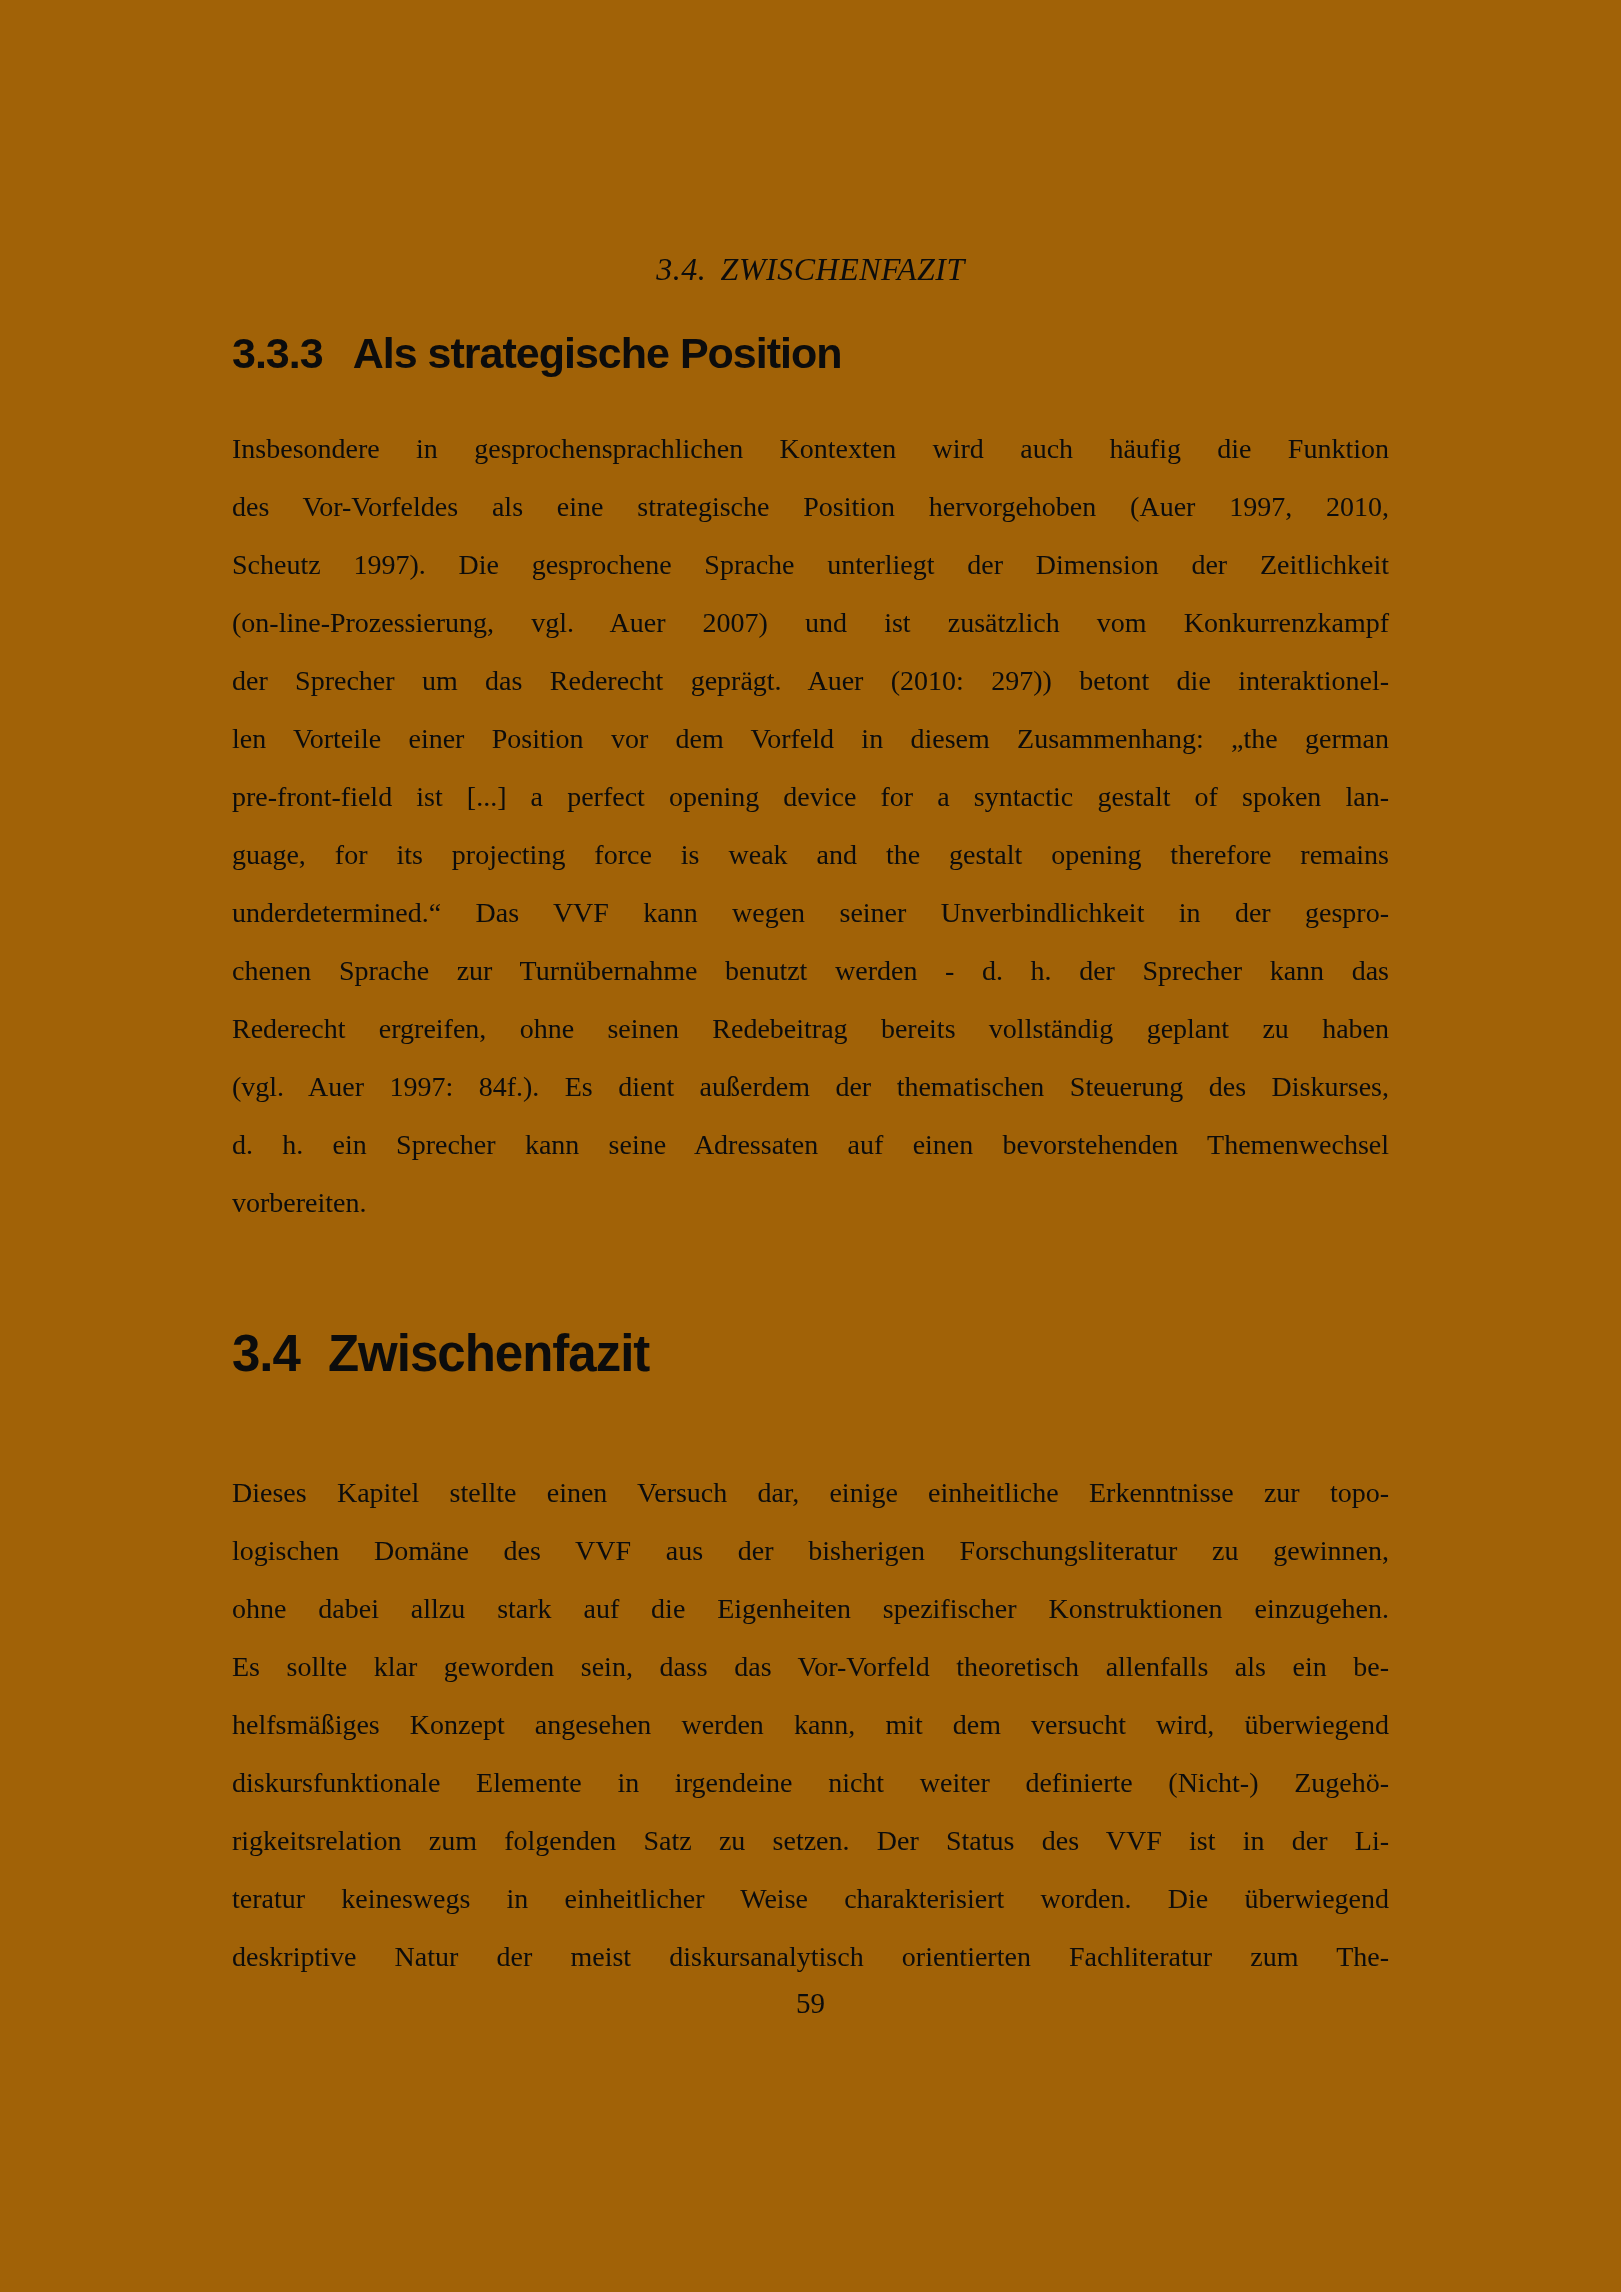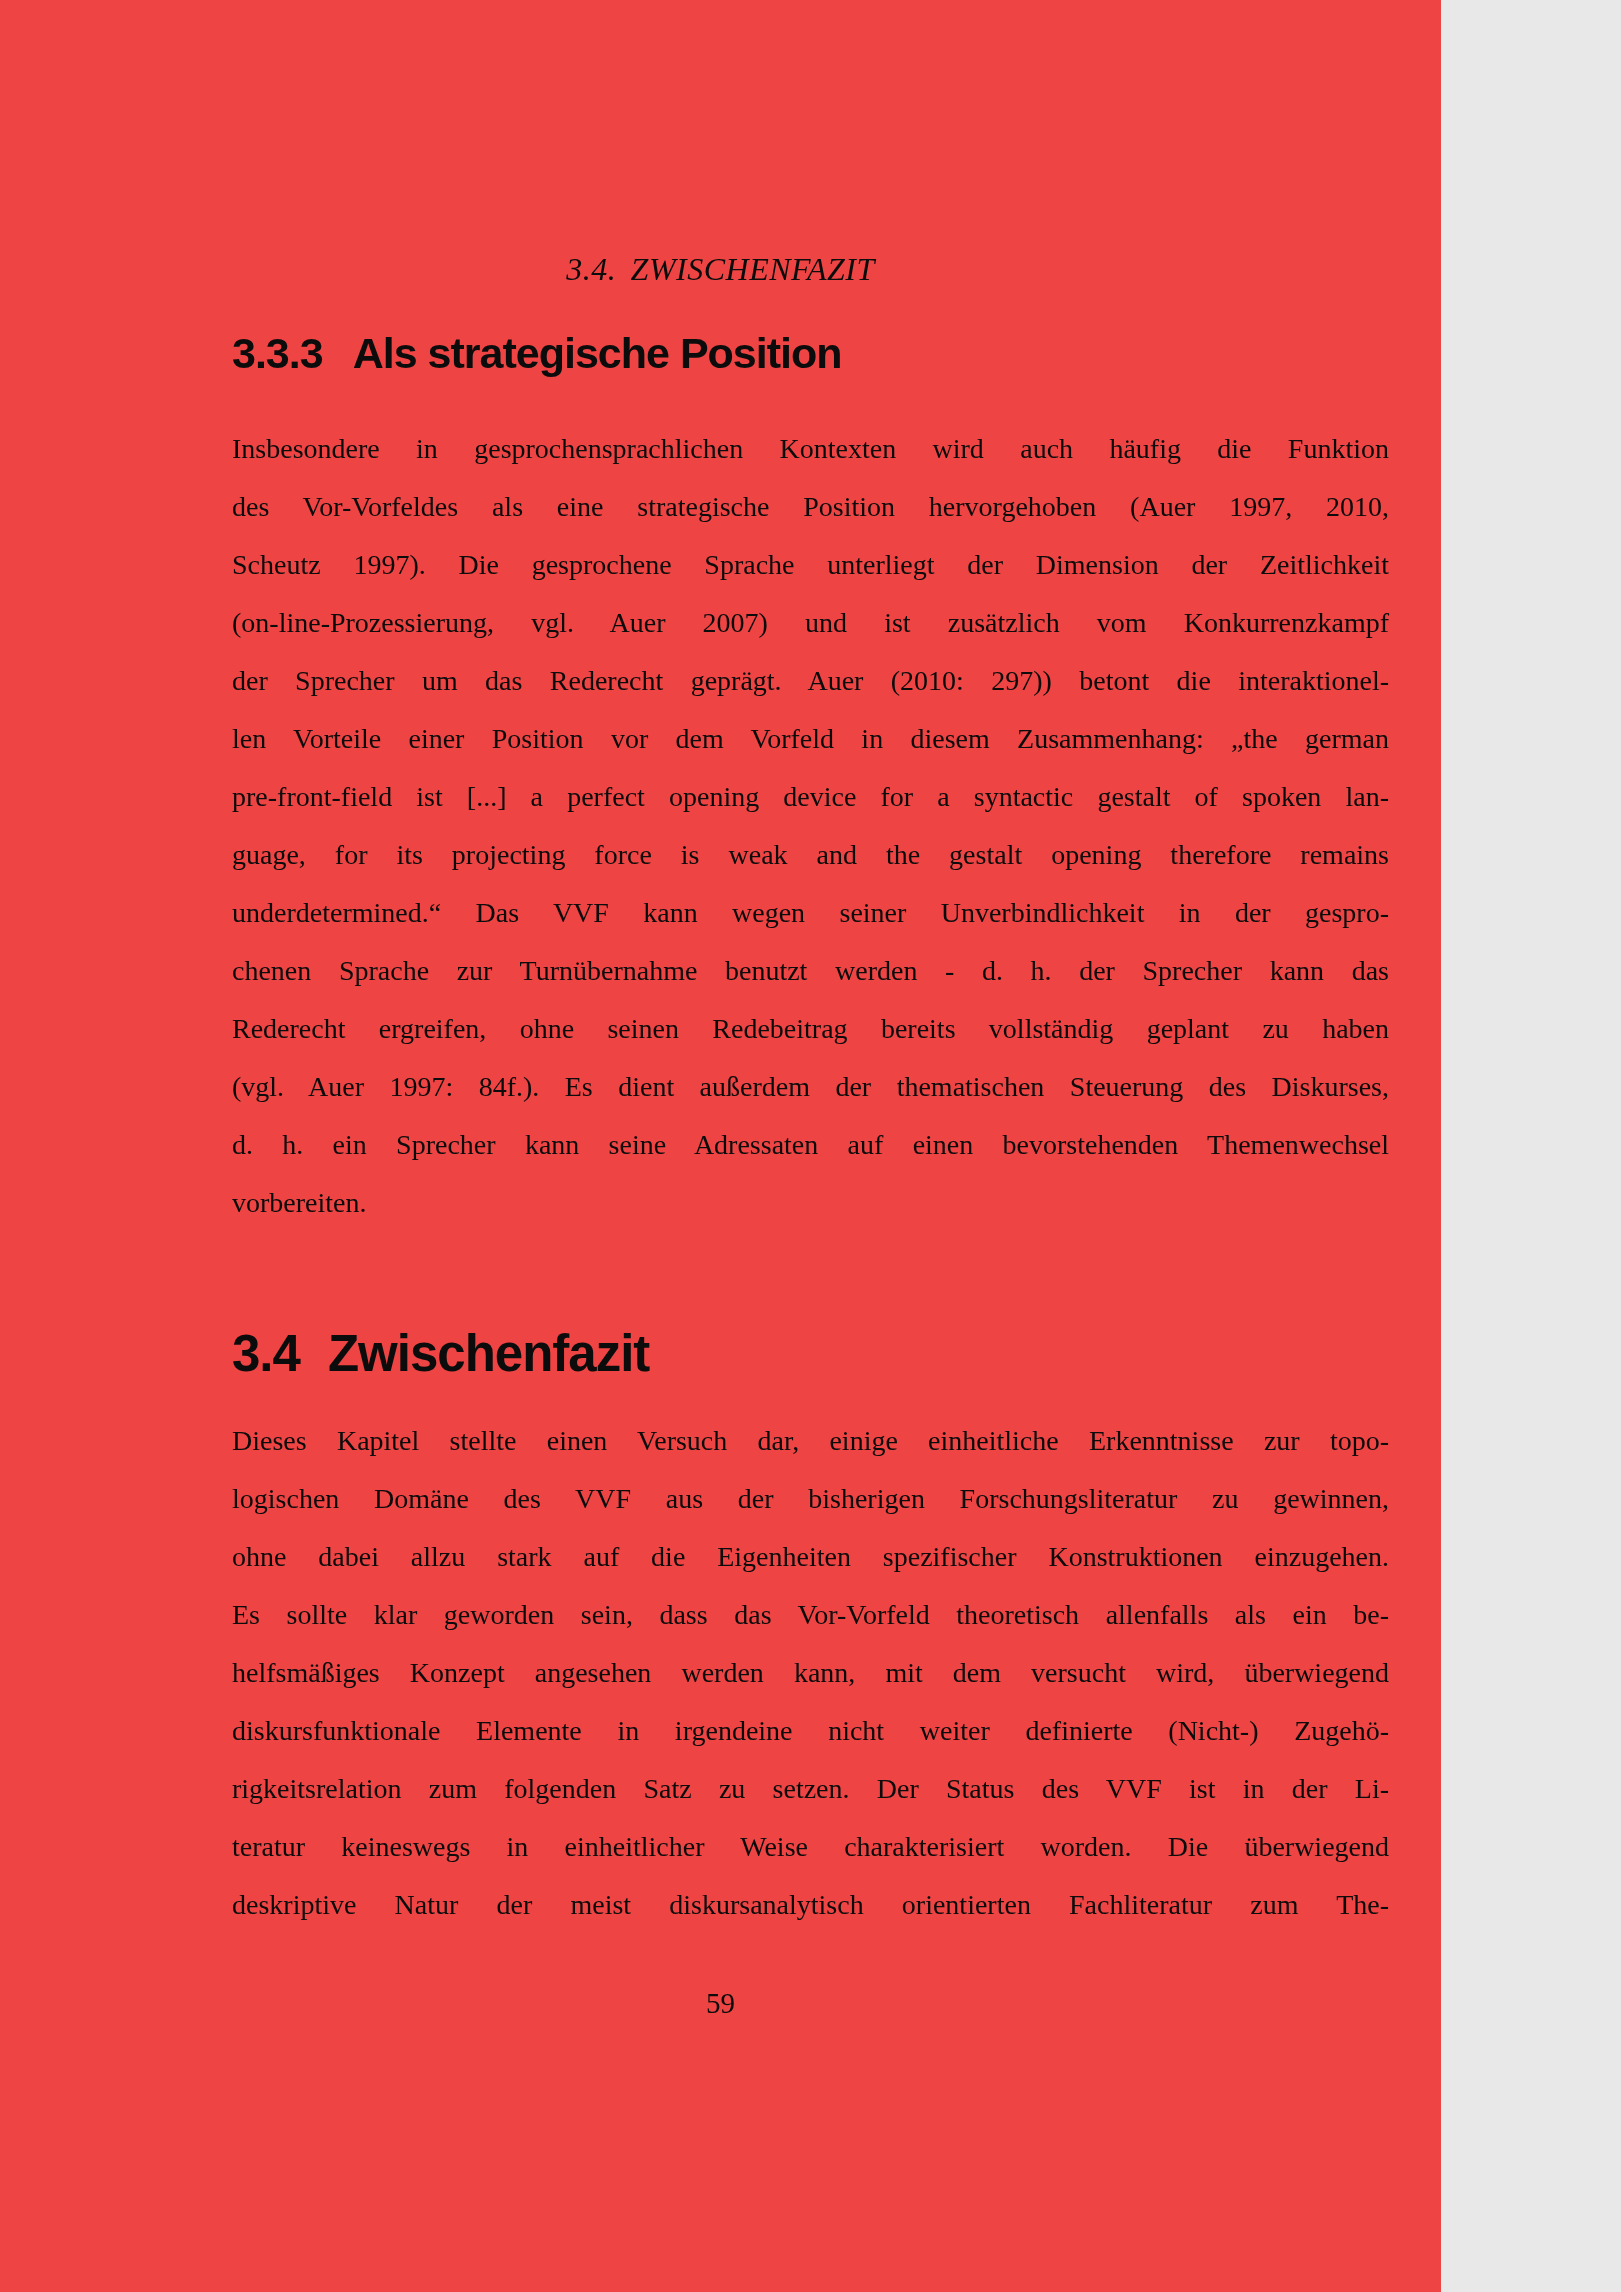--- a/index.html
+++ b/index.html
@@ -1,20 +1,20 @@
 <!DOCTYPE html>
 <html><head>
 <meta charset="utf-8">
 <style>
   html, body { margin: 0; padding: 0; background: #e8e8e8; }
   .page {
     position: relative;
-    width: 1441px;
+    width: 1621px;
     height: 2293px;
-    background: #ef4444;
+    background: #a16207;
     color: #0c0c0c;
     overflow: hidden;
     font-family: "Liberation Serif", "DejaVu Serif", serif;
   }
   .running-header {
     position: absolute;
     top: 251px;
     left: 0;
     width: 100%;
     text-align: center;
@@ -37,21 +37,21 @@
   .heading-sec { top: 1324px; font-size: 51px; }
   .heading-sec .h-num { margin-right: 0.55em; }
   .para {
     position: absolute;
     left: 232px;
     width: 1157px;
     font-size: 28px;
     line-height: 58px;
   }
   .para-1 { top: 420px; }
-  .para-2 { top: 1412px; }
+  .para-2 { top: 1464px; }
   .body-line {
     text-align: justify;
     text-align-last: justify;
   }
   .body-line.para-end {
     text-align-last: left;
   }
   .page-number {
     position: absolute;
     top: 1987px;

